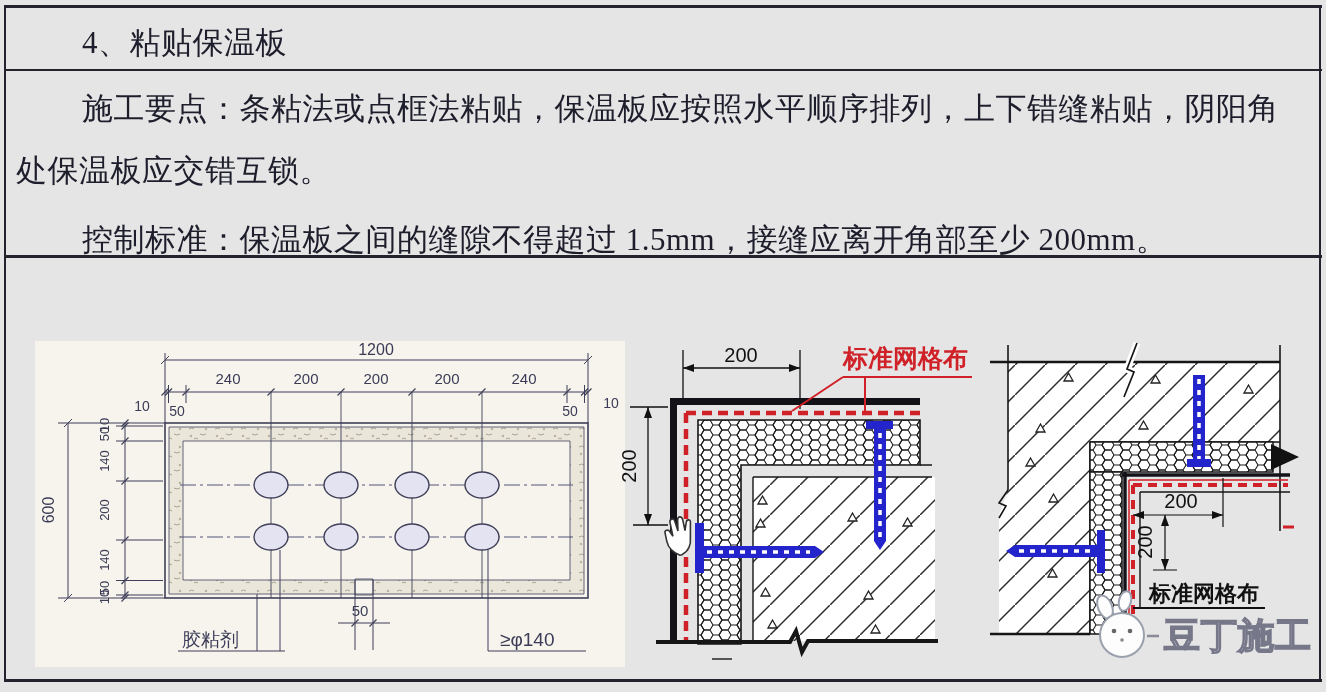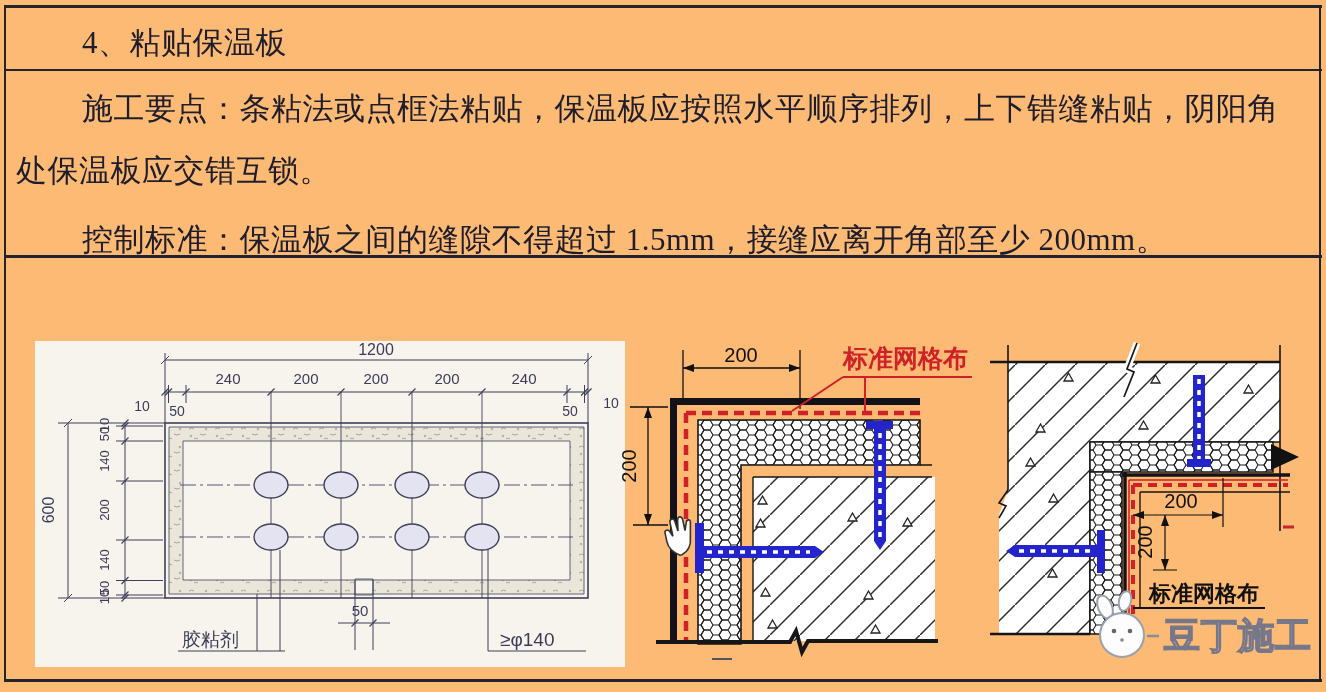--- a/index.html
+++ b/index.html
@@ -1,16 +1,16 @@
 <!DOCTYPE html>
 <html><head>
 <meta charset="utf-8">
 <style>
   html,body{margin:0;padding:0;background:#fff;}
-  .page{position:relative;width:1326px;height:692px;background:#fdba74;overflow:hidden;
+  .page{position:relative;width:1326px;height:692px;background:#e5e5e5;overflow:hidden;
         font-family:"Liberation Serif","DejaVu Serif",serif;color:#1d1d2b;}
   .bar{position:absolute;background:#23232e;}
   .txt{position:absolute;font-size:31px;letter-spacing:0.5px;white-space:nowrap;color:#1d1d2b;}
   .title{font-size:31px;}
   svg{position:absolute;overflow:visible;}
   svg text{font-family:"Liberation Sans","DejaVu Sans",sans-serif;}
   .plan-num{font-family:"DejaVu Serif","Liberation Serif",serif;fill:#3c3c58;}
 </style>
 </head>
 <body>

